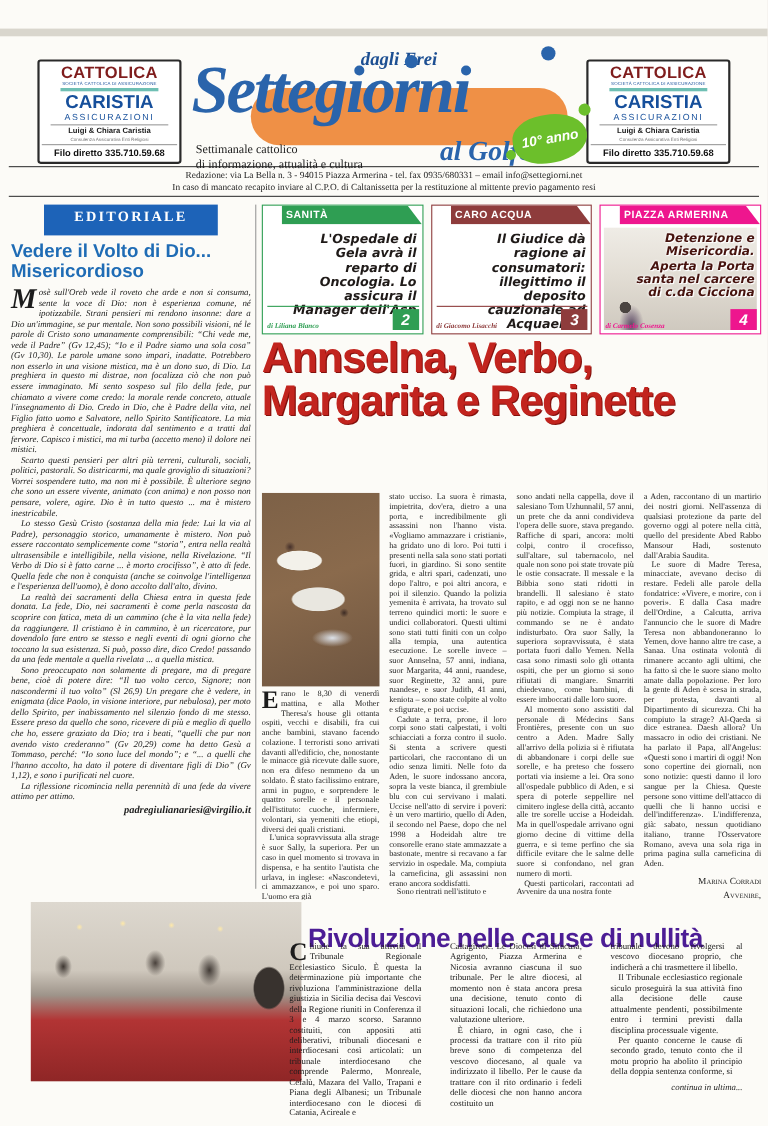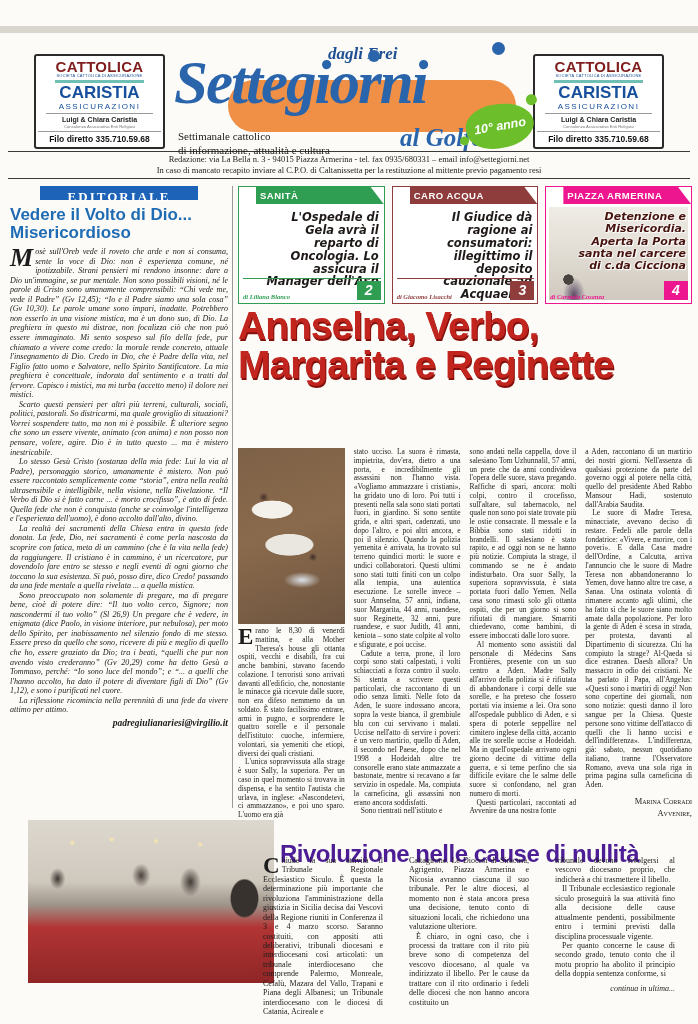--- a/index.html
+++ b/index.html
@@ -40,21 +40,21 @@
   .splash::before{content:"";position:absolute;left:-8px;top:26px;width:9px;height:9px;background:#6cbf2b;border-radius:50%;}
   .splash::after{content:"";position:absolute;right:-7px;top:-4px;width:11px;height:11px;background:#6cbf2b;border-radius:50%;}
   .splash span{color:#fff;font-family:"Liberation Sans",sans-serif;font-weight:bold;font-style:italic;font-size:12.5px;}
 
   
   .mailing{left:8px;top:151px;width:682px;text-align:center;font-size:8.5px;line-height:1.32;
            border-top:1px solid #3a3a3a;border-bottom:1px solid #3a3a3a;padding:2px 0;}
 
   
   .edit{left:10px;top:186px;width:218px;}
-  .edit-kicker{margin:0 auto;width:158px;height:14px;background:#1d63b8;color:#fff;
+  .edit-kicker{margin:0 auto;width:158px;height:28px;background:#1d63b8;color:#fff;
                font-weight:bold;font-size:13px;letter-spacing:2px;text-align:center;line-height:21px;}
   .edit-title{margin-top:6px;font-family:"Liberation Sans",sans-serif;font-weight:bold;color:#1f6cb5;
               font-size:17px;line-height:1.06;}
   .edit-body{margin-top:5px;font-style:italic;font-size:8.1px;line-height:1.18;text-align:justify;hyphens:auto;}
   .edit-body p{margin:0;text-indent:9px;}
   .edit-body p:first-child{text-indent:0;}
   .edit-email{margin-top:3px;text-align:right;font-weight:bold;font-style:italic;font-size:9.5px;}
   .divider{left:232px;top:186px;width:1px;height:622px;background:#999;}
 
   

